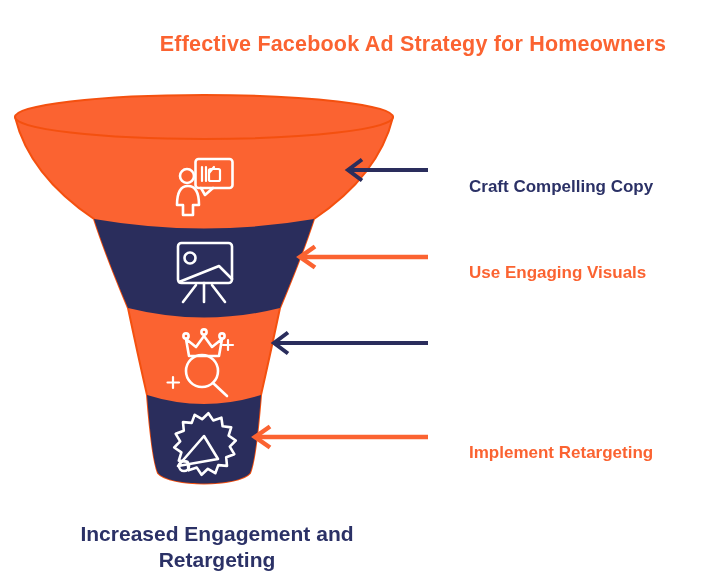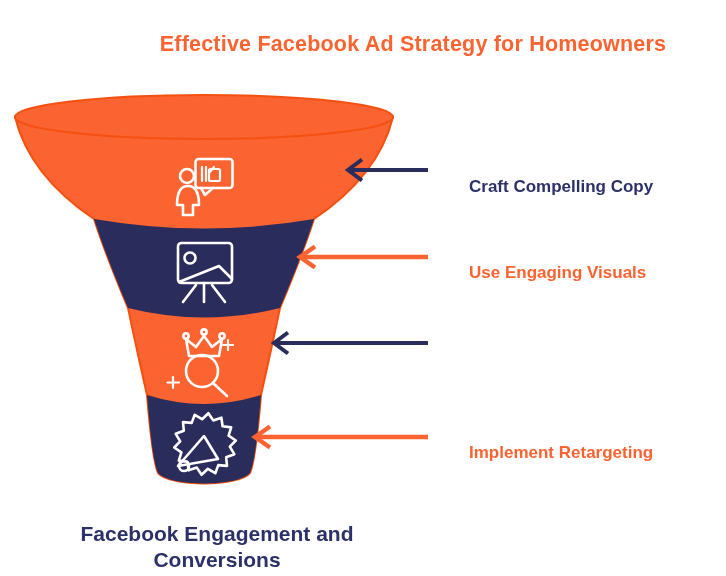--- a/index.html
+++ b/index.html
@@ -118,14 +118,14 @@
 
   <h1 id="title" class="txt">Effective Facebook Ad Strategy for Homeowners</h1>
 
   <div id="label-1" class="txt stage-label c-navy">Craft Compelling Copy</div>
 
   <div id="label-2" class="txt stage-label c-orange">Use Engaging Visuals</div>
 
 
   <div id="label-4" class="txt stage-label c-orange">Implement Retargeting</div>
 
-  <div id="caption" class="txt">Facebook Engagement and Conversions</div>
+  <div id="caption" class="txt">Increased Engagement and Retargeting</div>
 </div>
 
 </body></html>

